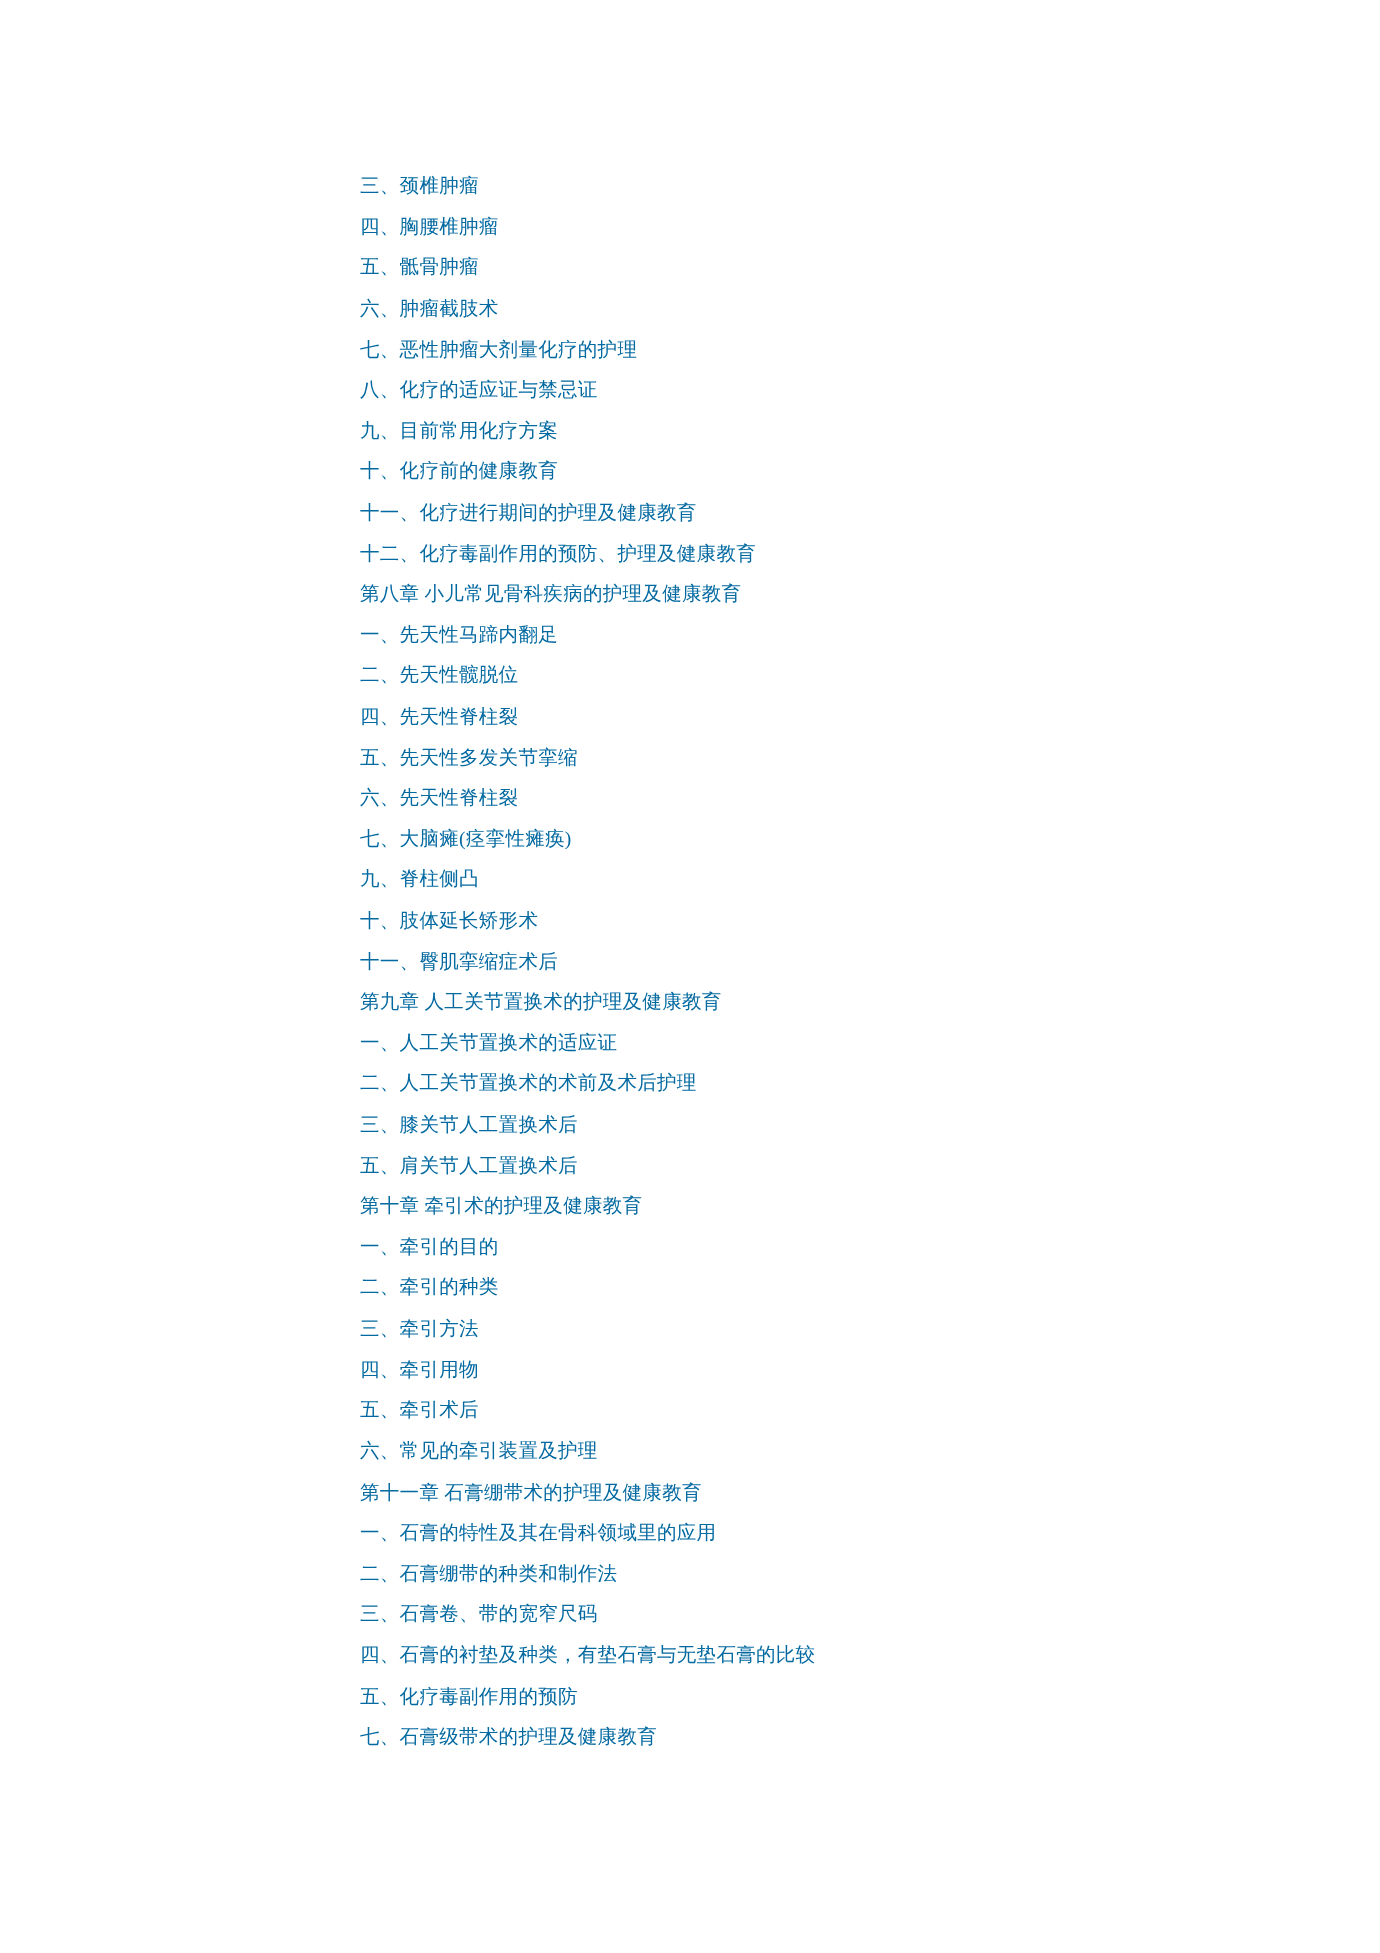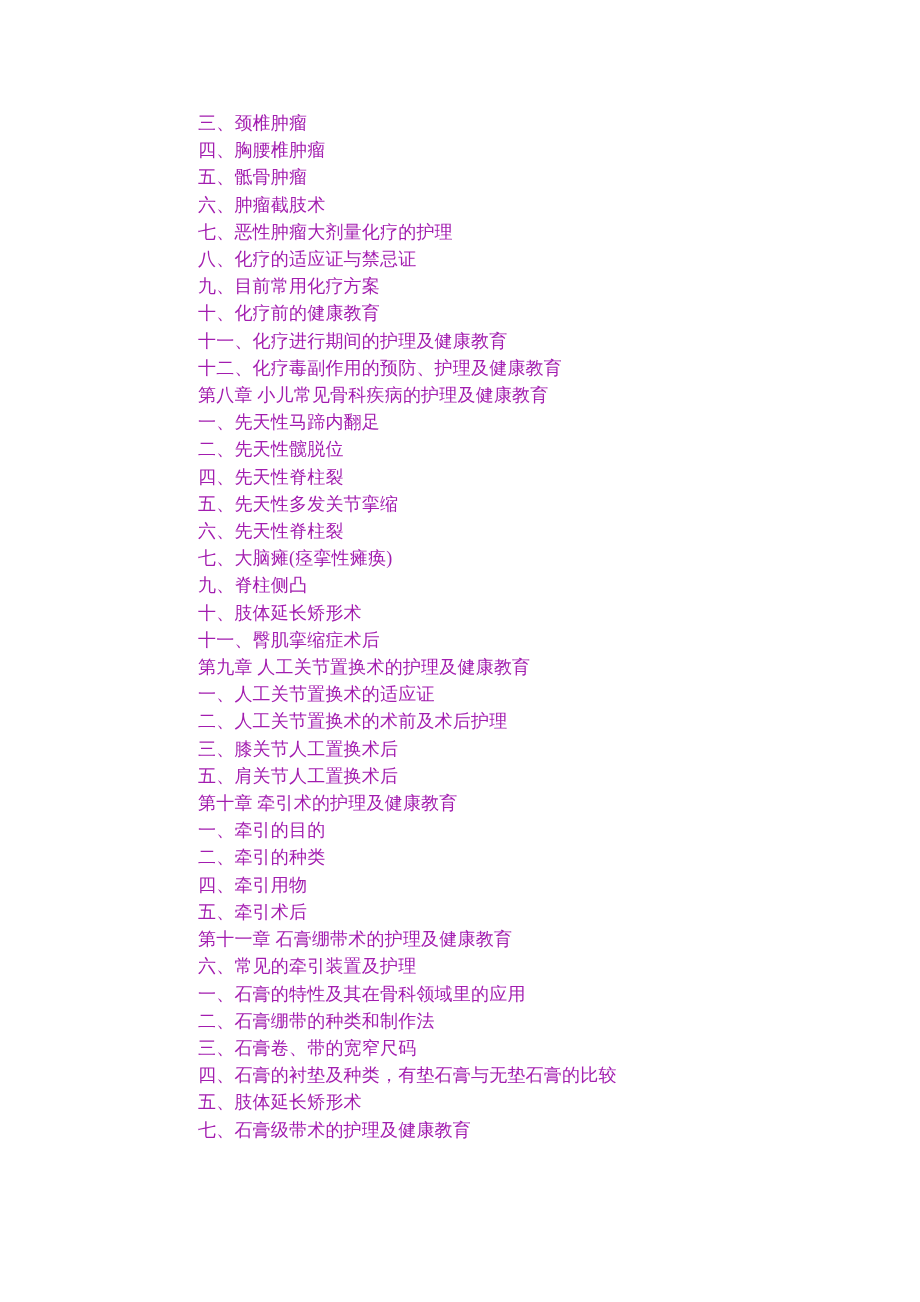--- a/index.html
+++ b/index.html
@@ -8,25 +8,26 @@
     background: #ffffff;
     font-family: "SimSun", "宋体", serif;
     width: 920px;
   }
   .page {
     padding: 110px 0 80px 198px;
     box-sizing: border-box;
     width: 920px;
   }
   .toc-line {
-    font-size: 18px;
-    color: #a21caf;
+    font-size: 13px;
+    color: #0369a1;
     line-height: 27.2px;
     white-space: nowrap;
     letter-spacing: 0.2px;
+    margin-left: 42px;
   }
 </style>
 </head>
 <body>
 
 <div class="page">
   <div class="toc-line">三、颈椎肿瘤</div>
   <div class="toc-line">四、胸腰椎肿瘤</div>
   <div class="toc-line">五、骶骨肿瘤</div>
   <div class="toc-line">六、肿瘤截肢术</div>
@@ -47,23 +48,24 @@
   <div class="toc-line">十、肢体延长矫形术</div>
   <div class="toc-line">十一、臀肌挛缩症术后</div>
   <div class="toc-line">第九章 人工关节置换术的护理及健康教育</div>
   <div class="toc-line">一、人工关节置换术的适应证</div>
   <div class="toc-line">二、人工关节置换术的术前及术后护理</div>
   <div class="toc-line">三、膝关节人工置换术后</div>
   <div class="toc-line">五、肩关节人工置换术后</div>
   <div class="toc-line">第十章 牵引术的护理及健康教育</div>
   <div class="toc-line">一、牵引的目的</div>
   <div class="toc-line">二、牵引的种类</div>
+  <div class="toc-line">三、牵引方法</div>
   <div class="toc-line">四、牵引用物</div>
   <div class="toc-line">五、牵引术后</div>
+  <div class="toc-line">六、常见的牵引装置及护理</div>
   <div class="toc-line">第十一章 石膏绷带术的护理及健康教育</div>
-  <div class="toc-line">六、常见的牵引装置及护理</div>
   <div class="toc-line">一、石膏的特性及其在骨科领域里的应用</div>
   <div class="toc-line">二、石膏绷带的种类和制作法</div>
   <div class="toc-line">三、石膏卷、带的宽窄尺码</div>
   <div class="toc-line">四、石膏的衬垫及种类，有垫石膏与无垫石膏的比较</div>
-  <div class="toc-line">五、肢体延长矫形术</div>
+  <div class="toc-line">五、化疗毒副作用的预防</div>
   <div class="toc-line">七、石膏级带术的护理及健康教育</div>
 </div>
 
 </body></html>

